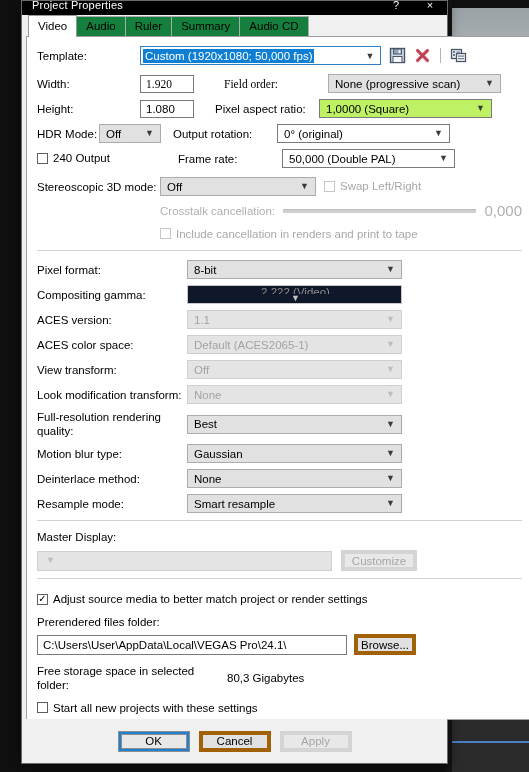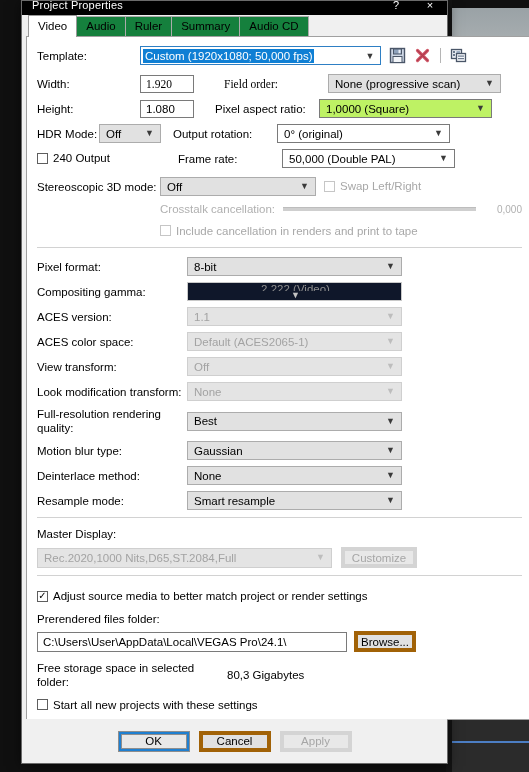--- a/index.html
+++ b/index.html
@@ -130,21 +130,21 @@
   .icon-btn{width:19px;height:19px;display:flex;align-items:center;justify-content:center;}
   .vline{width:1px;height:15px;background:#b5b5b5;margin:0 2px;}
 
   
   .lblcol{width:103px;flex:none;}
   .propslbl{width:150px;flex:none;}
   .propscombo{width:215px;flex:none;}
 
   .slider-wrap{display:flex;align-items:center;flex:1;margin:0 8px;}
   .slider-track{flex:1;height:3px;background:#cfcfcf;border-top:1px solid #bdbdbd;}
-  .slider-val{font-size:10px;color:#b0b0b0;width:38px;text-align:right;}
+  .slider-val{font-size:15px;color:#b0b0b0;width:38px;text-align:right;}
 
   .footer{
     position:absolute;left:0;bottom:0;width:100%;height:44px;
     display:flex;align-items:center;justify-content:center;gap:9px;
     background:#f0f0f0;box-sizing:border-box;
   }
   .btn-ok{outline:2px solid #1f7fd0;outline-offset:-3px;background:#e8e8e8;border-color:#8d8d8d;}
   .btn-w{width:72px;}
 </style>
 </head>
@@ -377,21 +377,20 @@
         <span class="val">Smart resample</span>
         <span class="chev">▼</span>
       </div>
     </div>
 
     <div class="sep"></div>
 
     <div class="lbl" style="margin-bottom:6px;">Master Display:</div>
     <div class="row" style="margin-bottom:0;">
       <div class="combo disabled" style="width:295px;height:20px;">
-        <span class="val">Rec.2020,1000 Nits,D65,ST.2084,Full</span>
         <span class="chev">▼</span>
       </div>
       <div class="btn disabled" style="width:76px;margin-left:9px;">Customize</div>
     </div>
 
     <div class="sep"></div>
 
     <div style="margin-bottom:9px;">
       <span class="chk">
         <span class="box">✓</span>

